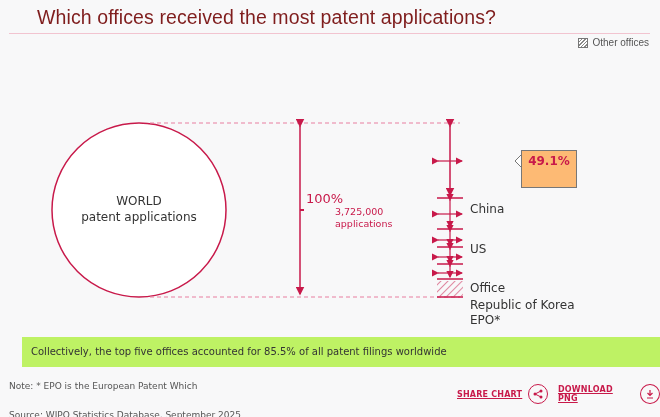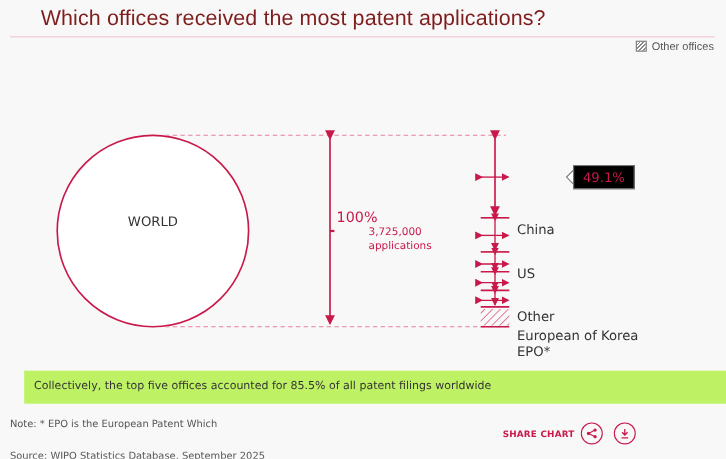--- a/index.html
+++ b/index.html
@@ -1,32 +1,32 @@
 <!DOCTYPE html>
 <html><head>
 <meta charset="utf-8">
 <style>
   html, body { margin:0; padding:0; }
   body { width:660px; height:417px; background:#f8f8f9; font-family:"DejaVu Sans","Liberation Sans",sans-serif; position:relative; overflow:hidden; color:#333; }
   .title { position:absolute; left:9px; top:6px; font-size:19.5px; color:#7f1d1d; font-family:"Liberation Sans",sans-serif; letter-spacing:0.1px;margin-left:28px; }
   .title-rule { position:absolute; left:9px; top:33px; width:641px; height:1px; background:#f2c4d0; }
-  .legend { position:absolute; right:11px; top:37px; font-size:10px; color:#555; display:flex; align-items:flex-start; gap:4px; font-family:"Liberation Sans",sans-serif; }
+  .legend { position:absolute; right:11px; top:37px; font-size:10px; color:#555; display:flex; align-items:flex-end; gap:4px; font-family:"Liberation Sans",sans-serif; }
   .hatch-swatch { width:10px; height:10px; border:1px solid #777; box-sizing:border-box;
     background: repeating-linear-gradient(135deg, #fff 0 1.5px, #888 1.5px 2.5px); }
   svg.chart { position:absolute; left:0; top:0; }
   .circle-label { position:absolute; left:52px; width:174px; top:193px; text-align:center; font-size:12px; color:#333; line-height:16px; }
   .total-block { position:absolute; left:306px; top:191px; color:#c8194a; }
   .total-pct { font-size:13px; font-weight:normal; line-height:15px; }
   .total-sub { font-size:9.5px; line-height:12px;margin-left:29px; }
   .office-label { position:absolute; left:470px; font-size:12px; color:#333; line-height:14px;margin-top:48px; }
-  .callout { position:absolute; left:521px; top:150px; width:56px; height:22px; background:#000000; border:1px solid #777; box-sizing:border-box; color:#c8194a; font-weight:normal; font-size:12px; text-align:center; line-height:20px; }
+  .callout { position:absolute; left:521px; top:150px; width:56px; height:38px; background:#fdba74; border:1px solid #777; box-sizing:border-box; color:#c8194a; font-weight:bold; font-size:12px; text-align:center; line-height:20px; }
   .callout-notch { position:absolute; left:514px; top:154px; }
   .summary { position:absolute; left:22px; top:337px; width:641px; height:30px; background:#bef264; font-size:10px; line-height:30px; padding-left:9px; box-sizing:border-box; color:#333; }
   .note { position:absolute; left:9px; font-size:9px; color:#555; }
-  .action { position:absolute; top:384px; display:flex; align-items:center; gap:6px; color:#c8194a; font-size:8px; font-weight:bold; letter-spacing:0.2px; cursor:pointer; }
+  .action { position:absolute; top:384px; display:flex; align-items:center; gap:6px; color:#c8194a; font-size:8px; font-weight:bold; letter-spacing:0.2px; cursor:pointer;text-decoration:underline; }
   .action .ring { width:20px; height:20px; border:1.5px solid #c8194a; border-radius:50%; box-sizing:border-box; display:flex; align-items:center; justify-content:center; }
 </style>
 </head>
 <body>
 
 <div class="title">Which offices received the most patent applications?</div>
 <div class="title-rule"></div>
 
 <div class="legend">
   <span class="hatch-swatch"></span>
@@ -75,32 +75,33 @@
     <line x1="438" y1="240" x2="462" y2="240" marker-start="url(#ah)" marker-end="url(#ah)"></line>
     <line x1="438" y1="257" x2="462" y2="257" marker-start="url(#ah)" marker-end="url(#ah)"></line>
     <line x1="438" y1="273" x2="462" y2="273" marker-start="url(#ah)" marker-end="url(#ah)"></line>
   </g>
 
   <rect x="437" y="281" width="26" height="15" fill="url(#hatch)"></rect>
 </svg>
 
 <div class="circle-label">
   <div>WORLD</div>
+  <div>patent applications</div>
 </div>
 
 <div class="total-block">
   <div class="total-pct">100%</div>
   <div class="total-sub">3,725,000</div>
   <div class="total-sub">applications</div>
 </div>
 
 <div class="office-label" style="top:154px">China</div>
 <div class="office-label" style="top:194px">US</div>
-<div class="office-label" style="top:233px">Other</div>
-<div class="office-label" style="top:250px">European of Korea</div>
+<div class="office-label" style="top:233px">Office</div>
+<div class="office-label" style="top:250px">Republic of Korea</div>
 <div class="office-label" style="top:265px">EPO*</div>
 
 <svg class="callout-notch" width="9" height="14">
   <path d="M8,0 L1,7 L8,14" fill="#fff" stroke="#777" stroke-width="1"></path>
 </svg>
 <div class="callout">49.1%</div>
 
 <div class="summary">Collectively, the top five offices accounted for 85.5% of all patent filings worldwide</div>
 
 <div class="note" style="top:381px">Note: * EPO is the European Patent Which</div>
@@ -112,18 +113,19 @@
     <svg width="10" height="10" viewBox="0 0 10 10">
         <circle cx="2" cy="5" r="1.5" fill="#c8194a"></circle>
         <circle cx="8" cy="2" r="1.5" fill="#c8194a"></circle>
         <circle cx="8" cy="8" r="1.5" fill="#c8194a"></circle>
         <path d="M2,5 L8,2 M2,5 L8,8" stroke="#c8194a" stroke-width="1"></path>
       </svg>
   </span>
 </div>
 
 <div class="action" style="left:558px">
+  <span>DOWNLOAD PNG</span>
   <span class="ring">
     <svg width="10" height="10" viewBox="0 0 10 10">
         <path d="M5,1 L5,6 M2.5,4 L5,6.5 L7.5,4 M2,9 L8,9" stroke="#c8194a" stroke-width="1.2" fill="none"></path>
       </svg>
   </span>
 </div>
 
 </body></html>

